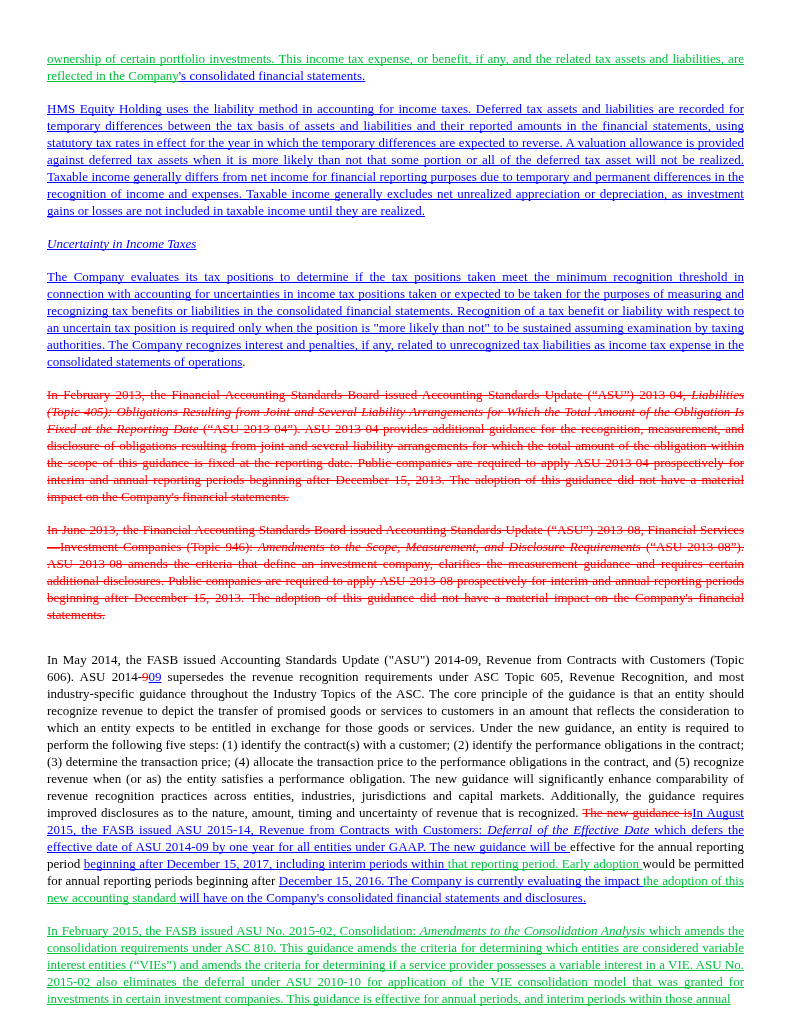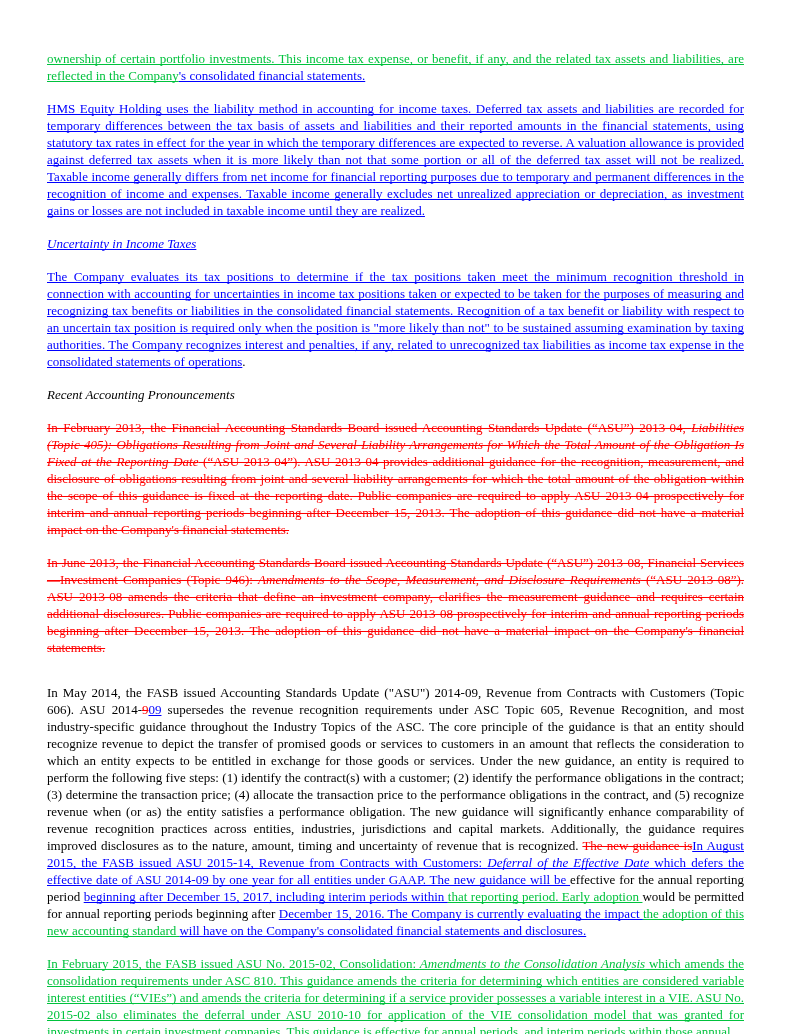--- a/index.html
+++ b/index.html
@@ -56,19 +56,18 @@
 </style>
 </head>
 <body>
 
 <div class="page">
   <div id="doc" class="doc">
       <p class="para"><span class="ins-green">ownership of certain portfolio investments. This income tax expense, or benefit, if any, and the related tax assets and liabilities, are reflected in the Company</span><span class="ins-blue">'s consolidated financial statements.</span></p>
       <p class="para"><span class="ins-blue">HMS Equity Holding uses the liability method in accounting for income taxes. Deferred tax assets and liabilities are recorded for temporary differences between the tax basis of assets and liabilities and their reported amounts in the financial statements, using statutory tax rates in effect for the year in which the temporary differences are expected to reverse. A valuation allowance is provided against deferred tax assets when it is more likely than not that some portion or all of the deferred tax asset will not be realized. Taxable income generally differs from net income for financial reporting purposes due to temporary and permanent differences in the recognition of income and expenses. Taxable income generally excludes net unrealized appreciation or depreciation, as investment gains or losses are not included in taxable income until they are realized.</span></p>
       <p class="para heading"><span class="ins-blue italic">Uncertainty in Income Taxes</span></p>
       <p class="para"><span class="ins-blue">The Company evaluates its tax positions to determine if the tax positions taken meet the minimum recognition threshold in connection with accounting for uncertainties in income tax positions taken or expected to be taken for the purposes of measuring and recognizing tax benefits or liabilities in the consolidated financial statements. Recognition of a tax benefit or liability with respect to an uncertain tax position is required only when the position is "more likely than not" to be sustained assuming examination by taxing authorities. The Company recognizes interest and penalties, if any, related to unrecognized tax liabilities as income tax expense in the consolidated statements of operations</span><span class="plain">.</span></p>
-      <p class="para heading"><span class="plain italic">Recent Accounting Pronouncements</span></p>
       <p class="para"><span class="del-red">In February 2013, the Financial Accounting Standards Board issued Accounting Standards Update (“ASU”) 2013-04, </span><span class="del-red italic">Liabilities (Topic 405): Obligations Resulting from Joint and Several Liability Arrangements for Which the Total Amount of the Obligation Is Fixed at the Reporting Date</span><span class="del-red"> (“ASU 2013-04”). ASU 2013-04 provides additional guidance for the recognition, measurement, and disclosure of obligations resulting from joint and several liability arrangements for which the total amount of the obligation within the scope of this guidance is fixed at the reporting date. Public companies are required to apply ASU 2013-04 prospectively for interim and annual reporting periods beginning after December 15, 2013. The adoption of this guidance did not have a material impact on the Company's financial statements.</span></p>
       <p class="para"><span class="del-red">In June 2013, the Financial Accounting Standards Board issued Accounting Standards Update (“ASU”) 2013-08, Financial Services—Investment Companies (Topic 946): </span><span class="del-red italic">Amendments to the Scope, Measurement, and Disclosure Requirements</span><span class="del-red"> (“ASU 2013-08”). ASU 2013-08 amends the criteria that define an investment company, clarifies the measurement guidance and requires certain additional disclosures. Public companies are required to apply ASU 2013-08 prospectively for interim and annual reporting periods beginning after December 15, 2013. The adoption of this guidance did not have a material impact on the Company's financial statements.</span></p>
       <p class="para gap-before"><span class="plain">In May 2014, the FASB issued Accounting Standards Update ("ASU") 2014-09, Revenue from Contracts with Customers (Topic 606). ASU 2014-</span><span class="del-red">9</span><span class="ins-blue">09</span><span class="plain"> supersedes the revenue recognition requirements under ASC Topic 605, Revenue Recognition, and most industry-specific guidance throughout the Industry Topics of the ASC. The core principle of the guidance is that an entity should recognize revenue to depict the transfer of promised goods or services to customers in an amount that reflects the consideration to which an entity expects to be entitled in exchange for those goods or services. Under the new guidance, an entity is required to perform the following five steps: (1) identify the contract(s) with a customer; (2) identify the performance obligations in the contract; (3) determine the transaction price; (4) allocate the transaction price to the performance obligations in the contract, and (5) recognize revenue when (or as) the entity satisfies a performance obligation. The new guidance will significantly enhance comparability of revenue recognition practices across entities, industries, jurisdictions and capital markets. Additionally, the guidance requires improved disclosures as to the nature, amount, timing and uncertainty of revenue that is recognized. </span><span class="del-red">The new guidance is</span><span class="ins-blue">In August 2015, the FASB issued ASU 2015-14, Revenue from Contracts with Customers: </span><span class="ins-blue italic">Deferral of the Effective Date</span><span class="ins-blue"> which defers the effective date of ASU 2014-09 by one year for all entities under GAAP. The new guidance will be </span><span class="plain">effective for the annual reporting period </span><span class="ins-blue">beginning after December 15, 2017, including interim periods within </span><span class="ins-green">that reporting period. Early adoption </span><span class="plain">would be permitted for annual reporting periods beginning after </span><span class="ins-blue">December 15, 2016. The Company is currently evaluating the impact </span><span class="ins-green">the adoption of this new accounting standard </span><span class="ins-blue">will have on the Company's consolidated financial statements and disclosures.</span></p>
       <p class="para"><span class="ins-green">In February 2015, the FASB issued ASU No. 2015-02, Consolidation: </span><span class="ins-green italic">Amendments to the Consolidation Analysis</span><span class="ins-green"> which amends the consolidation requirements under ASC 810. This guidance amends the criteria for determining which entities are considered variable interest entities (“VIEs”) and amends the criteria for determining if a service provider possesses a variable interest in a VIE. ASU No. 2015-02 also eliminates the deferral under ASU 2010-10 for application of the VIE consolidation model that was granted for investments in certain investment companies. This guidance is effective for annual periods, and interim periods within those annual</span></p>
     </div>
 </div>
 
 </body></html>

